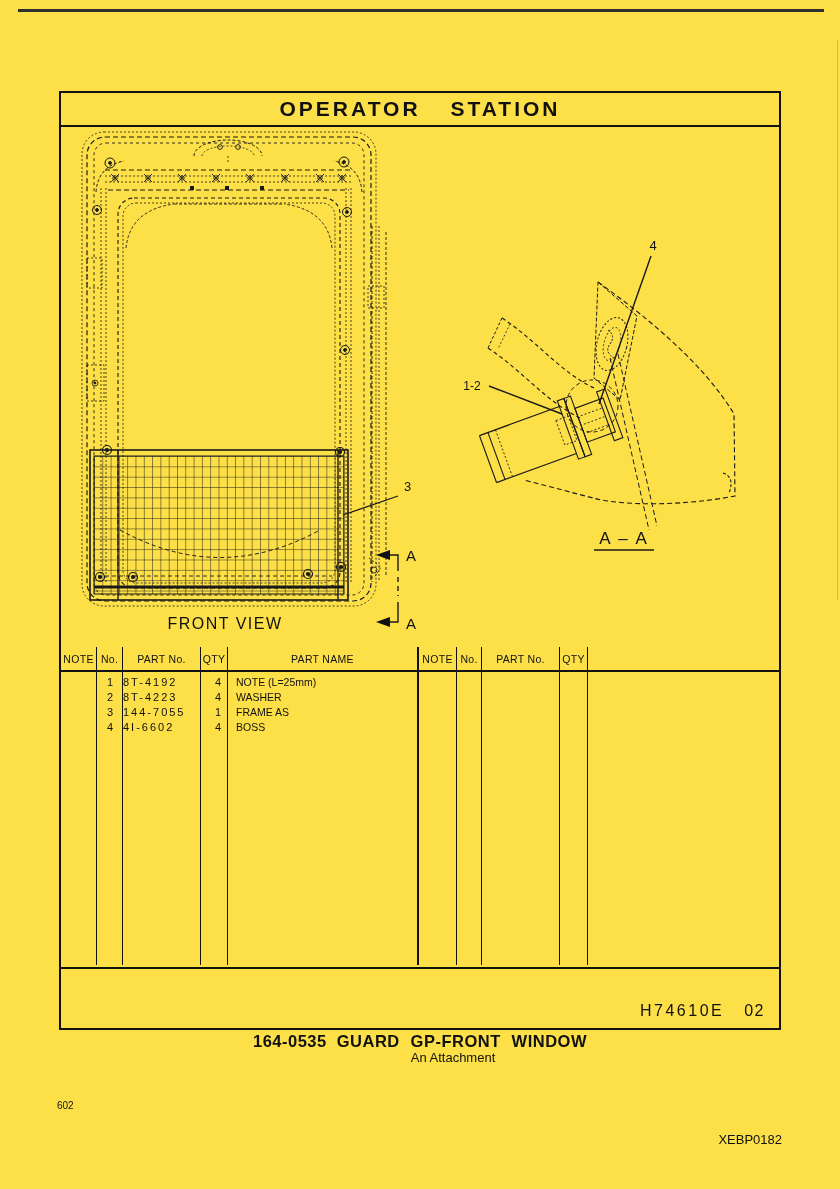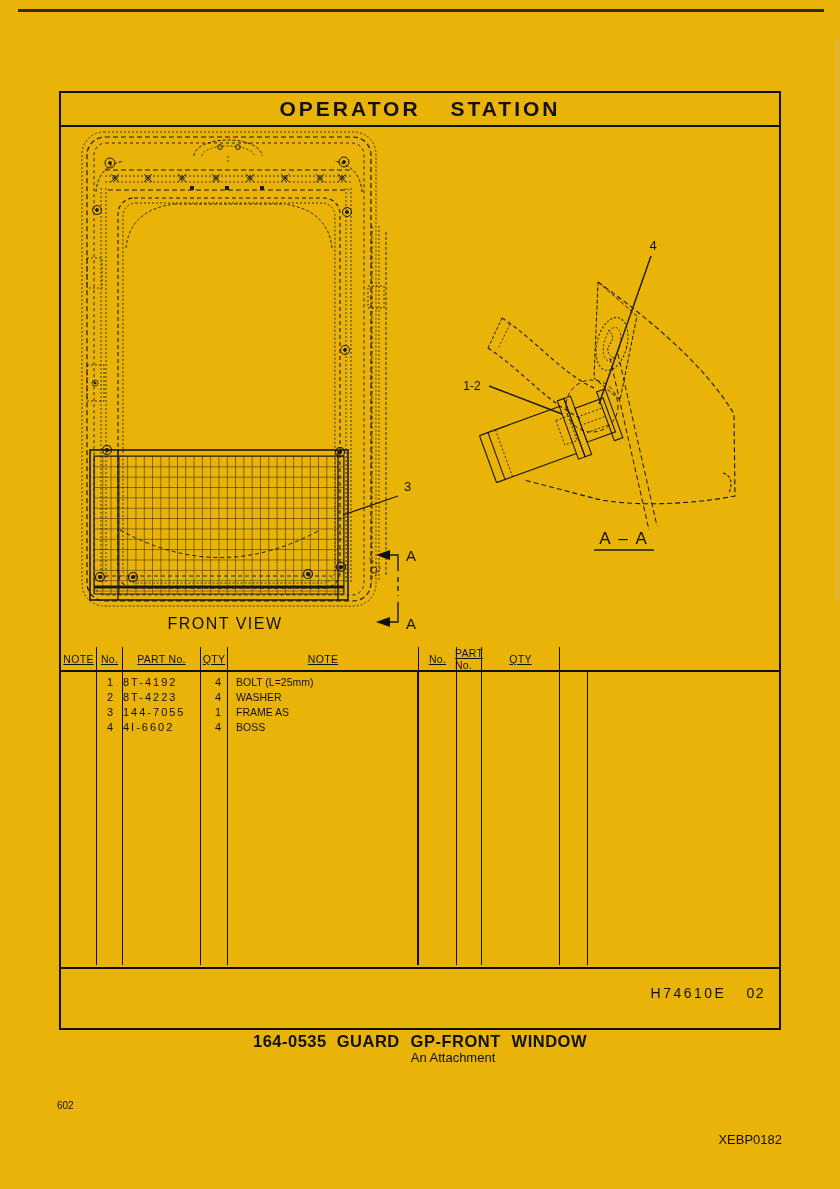--- a/index.html
+++ b/index.html
@@ -1,52 +1,52 @@
 <!DOCTYPE html>
 <html><head>
 <meta charset="utf-8">
 <style>
   html,body{margin:0;padding:0;background:#fff;}
-  .page{position:relative;width:840px;height:1189px;background:#eab308;
+  .page{position:relative;width:840px;height:1189px;background:#fde047;
         font-family:"Liberation Sans",sans-serif;color:#111;overflow:hidden;}
   .scan-edge-top{position:absolute;top:9px;left:18px;width:806px;height:3px;background:#2e2e2e;}
   .scan-edge-right{position:absolute;top:40px;right:2px;width:1px;height:560px;background:#b5b5b5;}
 
   .frame{position:absolute;left:59px;top:91px;width:722px;height:939px;
          border:2px solid #111;box-sizing:border-box;}
   .title-band{position:absolute;top:0;left:0;right:0;height:32px;
               border-bottom:2px solid #111;display:flex;align-items:center;justify-content:center;
               font-size:21px;font-weight:600;letter-spacing:3px;word-spacing:1em;}
   .drawing-area{position:absolute;top:32px;left:0;right:0;height:522px;}
   .drawing-area svg{position:absolute;}
   svg text{font-family:"Liberation Sans",sans-serif;fill:#111;stroke:none;}
 
   .parts-table{position:absolute;top:554px;left:0;right:0;height:320px;}
   .thead,.tbody-grid,.trow{display:grid;}
   .thead{grid-template-columns:36px 26px 78px 27px 191px 38px 25px 78px 28px 191px;
          height:25px;border-bottom:2px solid #111;box-sizing:border-box;}
   .thead .hcell{display:flex;align-items:center;justify-content:center;
-                font-size:10.5px;letter-spacing:.3px;box-sizing:border-box;text-decoration:underline;}
+                font-size:10.5px;letter-spacing:.3px;box-sizing:border-box;}
   .tbody-wrap{position:relative;height:293px;}
   .tbody-grid{grid-template-columns:36px 26px 78px 27px 191px 38px 25px 78px 28px 191px;
               height:100%;}
   .bcell{box-sizing:border-box;}
   .br1{border-right:1px solid #111;}
   .br2{border-right:2px solid #111;}
   .rows-overlay{position:absolute;top:2px;left:0;width:358px;}
   .trow{grid-template-columns:36px 26px 78px 27px 191px;height:15px;align-items:center;
         font-size:11px;}
   .cell-no{text-align:center;}
   .cell-partno{text-align:left;letter-spacing:2px;}
   .cell-qty{text-align:right;padding-right:7px;box-sizing:border-box;}
   .cell-name{padding-left:8px;font-size:10.5px;box-sizing:border-box;white-space:nowrap;}
 
   .footer-band{position:absolute;top:874px;left:0;right:0;height:61px;
                border-top:2px solid #111;box-sizing:border-box;}
-  .doc-id{position:absolute;right:14px;bottom:27px;font-size:14px;letter-spacing:2.5px;}
+  .doc-id{position:absolute;right:14px;bottom:8px;font-size:16px;letter-spacing:2.5px;}
   .doc-id .rev{margin-left:20px;letter-spacing:1.5px;}
 
   .part-title-line{position:absolute;top:1032px;left:0;width:840px;text-align:center;
                    font-size:16.5px;font-weight:bold;letter-spacing:.5px;}
   .part-title-line .pt-name{margin-left:10px;word-spacing:.35em;}
   .attachment-line{position:absolute;top:1050px;left:0;width:840px;text-align:center;font-size:13px;padding-left:33px;}
   .page-num{position:absolute;left:57px;top:1100px;font-size:10px;}
   .footer-code{position:absolute;right:58px;top:1132px;font-size:13px;}
 </style>
 </head>
@@ -247,20 +247,21 @@
         </g>
       </svg>
     </div>
 
     <div class="parts-table">
       <div class="thead">
         <div class="hcell br1">NOTE</div>
         <div class="hcell br1">No.</div>
         <div class="hcell br1">PART No.</div>
         <div class="hcell br1">QTY</div>
+        <div class="hcell br2">PART NAME</div>
         <div class="hcell br1">NOTE</div>
         <div class="hcell br1">No.</div>
         <div class="hcell br1">PART No.</div>
         <div class="hcell br1">QTY</div>
         <div class="hcell"></div>
       </div>
       <div class="tbody-wrap">
         <div class="tbody-grid">
           <div class="bcell br1"></div>
             <div class="bcell br1"></div>
@@ -272,21 +273,21 @@
             <div class="bcell br1"></div>
             <div class="bcell br1"></div>
           <div class="bcell"></div>
         </div>
         <div class="rows-overlay">
           <div class="trow">
             <div></div>
             <div class="cell-no">1</div>
             <div class="cell-partno">8T-4192</div>
             <div class="cell-qty">4</div>
-            <div class="cell-name">BOLT (L=25mm)</div>
+            <div class="cell-name">NOTE (L=25mm)</div>
           </div>
           <div class="trow">
             <div></div>
             <div class="cell-no">2</div>
             <div class="cell-partno">8T-4223</div>
             <div class="cell-qty">4</div>
             <div class="cell-name">WASHER</div>
           </div>
           <div class="trow">
             <div></div>

